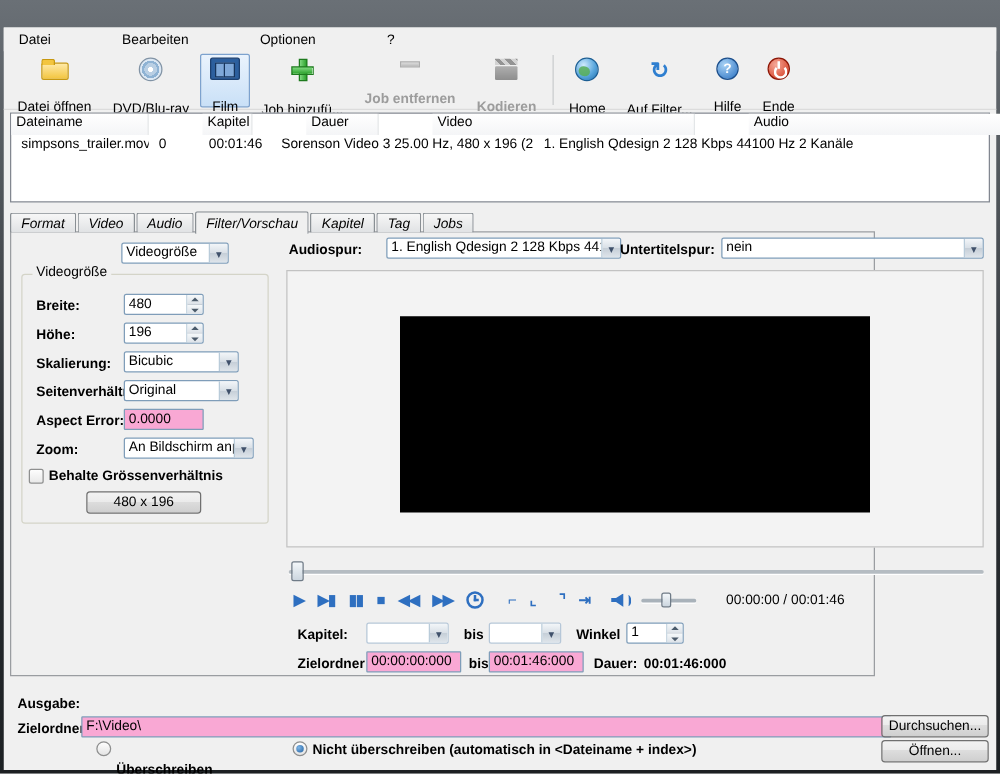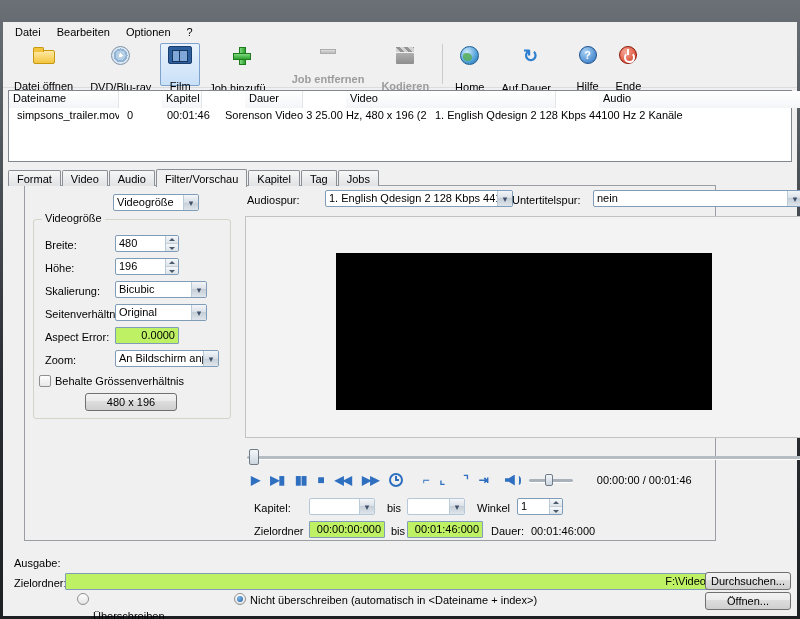--- a/index.html
+++ b/index.html
@@ -17,21 +17,21 @@
   .title-text { color:#fff; font-size:12px; text-shadow:0 1px 2px #000; }
   .win-controls { position:absolute; right:6px; top:0; display:flex; }
   .win-btn { width:27px; height:15px; margin-left:1px; border:1px solid #0d1114; border-top:none; border-radius:0 0 3px 3px;
     background:linear-gradient(#83898f,#41474c 50%,#262b2f 50%,#3c4247); display:flex; align-items:center; justify-content:center; }
   .win-btn.close { width:33px; background:linear-gradient(#eba894,#c8573d 50%,#9e2a12 50%,#bd5c43); }
   .glyph-min { width:8px; height:2px; background:#fff; margin-top:5px; }
   .glyph-max { width:8px; height:7px; border:1px solid #fff; }
   .glyph-close { color:#fff; font-size:11px; font-weight:bold; line-height:13px; }
 
   
-  .menubar { position:absolute; left:3px; top:22px; width:794px; height:19px; background:#f0f0f0; display:flex; align-items:center; padding-left:4px; }
+  .menubar { position:absolute; left:3px; top:22px; width:794px; height:19px; background:#f0f0f0; display:flex; align-items:center; padding-left:4px;gap:41px; }
   .menu-item { padding:2px 8px; }
 
   
   .toolbar { position:absolute; left:3px; top:41px; width:794px; height:47px; background:linear-gradient(#fafbfc,#ecueeee 100%,#ececec); border-bottom:1px solid #dcdcdc; display:flex; align-items:center; padding:1px 0 1px 3px; }
   .tbtn { height:43px; display:flex; flex-direction:column; align-items:center; padding:2px 7px 0; border:1px solid transparent; border-radius:2px; margin-right:1px; }
   .tbtn.selected { border-color:#7da2ce; background:linear-gradient(#eaf3fd,#c9e0f7); }
   .tbtn .ticonbox { height:24px; display:flex; align-items:center; justify-content:center; }
   .tlabel { font-size:11px; margin-top:16px; white-space:nowrap; }
   .tbtn.disabled .tlabel { color:#9c9c9c;font-weight:bold; }
   .tbtn.disabled .ticonbox { filter:grayscale(1); opacity:.55; }
@@ -60,34 +60,34 @@
   .ic-power::after { content:""; position:absolute; left:7px; top:2px; width:2px; height:6px; background:#fff; }
 
   
   .filelist { position:absolute; left:8px; top:90px; width:784px; height:72px; background:#fff; border:1px solid #828790; }
   .fl-header { display:grid; grid-template-columns:110px 40px 58px 210px 284px 1fr; height:17px;gap:43px; }
   .fl-hcell { padding:1px 4px; border-right:1px solid #e3e6e8; background:linear-gradient(#ffffff,#f4f5f7); white-space:nowrap; overflow:hidden; }
   .fl-row { display:grid; grid-template-columns:110px 40px 58px 210px 284px 1fr; height:16px; }
   .fl-cell { padding:1px 8px; white-space:nowrap; overflow:hidden; }
 
   
-  .tabs { position:absolute; left:8px; top:168px; height:18px; display:flex; align-items:flex-end; z-index:3; }
+  .tabs { position:absolute; left:8px; top:168px; height:18px; display:flex; align-items:flex-end; z-index:3;font-style:italic; }
   .tab { height:16px; padding:2px 8px 0; border:1px solid #898f94; border-bottom:none; border-radius:2px 2px 0 0; background:linear-gradient(#f7f7f7,#e0e2e4); margin-right:1px; white-space:nowrap; }
   .tab.active { height:18px; background:#f0f0f0; margin-bottom:-1px; padding-top:3px; }
-  .panel { position:absolute; left:24px; top:185px; width:692px; height:356px; background:#f0f0f0; border:1px solid #9a9da1; z-index:2; }
-
-  
-  .lbl { position:absolute; white-space:nowrap; }
+  .panel { position:absolute; left:8px; top:185px; width:692px; height:356px; background:#f0f0f0; border:1px solid #9a9da1; z-index:2; }
+
+  
+  .lbl { position:absolute; white-space:nowrap;font-weight:bold; }
   .dd { position:absolute; height:17px; border:1px solid #7f9db9; border-radius:2px; background:#fff; display:flex; align-items:stretch; overflow:hidden; }
   .dd-val { flex:1; padding:1px 3px; white-space:nowrap; overflow:hidden; }
   .dd-btn { width:15px; border-left:1px solid #b9cbd9; background:linear-gradient(#f3f6f9,#d8dfe6 50%,#c5ced7 50%,#dfe5eb); display:flex; align-items:center; justify-content:center; }
   .dd-btn::after { content:"▾"; font-size:9px; color:#40516b; }
   .dd.disabled { border-color:#b6c7d8; }
   .dd.disabled .dd-val { color:#9a9a9a; }
-  .inputbox { position:absolute; height:17px; border:1px solid #7f9db9; border-radius:1px; background:#bef264; padding:1px 3px; white-space:nowrap; overflow:hidden;text-align:right; }
+  .inputbox { position:absolute; height:17px; border:1px solid #7f9db9; border-radius:1px; background:#f9a8d4; padding:1px 3px; white-space:nowrap; overflow:hidden; }
   .spin { position:absolute; height:17px; border:1px solid #7f9db9; border-radius:2px; background:#fff; display:flex; align-items:stretch; overflow:hidden; }
   .spin-val { flex:1; padding:1px 3px; white-space:nowrap; overflow:hidden; }
   .spin-btns { width:13px; display:flex; flex-direction:column; border-left:1px solid #b9cbd9; }
   .spin-up,.spin-dn { flex:1; background:linear-gradient(#f5f8fa,#dde3e9); position:relative; }
   .spin-up { border-bottom:1px solid #c7cfd7; }
   .spin-up::after { content:""; position:absolute; left:3px; top:2px; border:3px solid transparent; border-bottom:3px solid #4a5a6a; border-top:none; }
   .spin-dn::after { content:""; position:absolute; left:3px; top:3px; border:3px solid transparent; border-top:3px solid #4a5a6a; border-bottom:none; }
   .groupbox { position:absolute; border:1px solid #d4d4c8; border-radius:3px; }
   .group-title { position:absolute; top:-8px; left:8px; background:#f0f0f0; padding:0 3px; white-space:nowrap; }
   .cb { position:absolute; width:12px; height:12px; border:1px solid #8e8f8f; border-radius:2px; background:linear-gradient(#fdfdfd,#e9e9e9); }
@@ -170,21 +170,21 @@
     <div class="tbtn">
       <span class="ticonbox">
           <span class="ic-globe"></span>
         </span>
       <span class="tlabel">Home</span>
     </div>
     <div class="tbtn">
       <span class="ticonbox">
           <span class="ic-refresh"></span>
         </span>
-      <span class="tlabel">Auf Dauer...</span>
+      <span class="tlabel">Auf Filter...</span>
     </div>
     <div class="tbtn">
       <span class="ticonbox">
           <span class="ic-help"></span>
         </span>
       <span class="tlabel">Hilfe</span>
     </div>
     <div class="tbtn">
       <span class="ticonbox">
           <span class="ic-power"></span>

